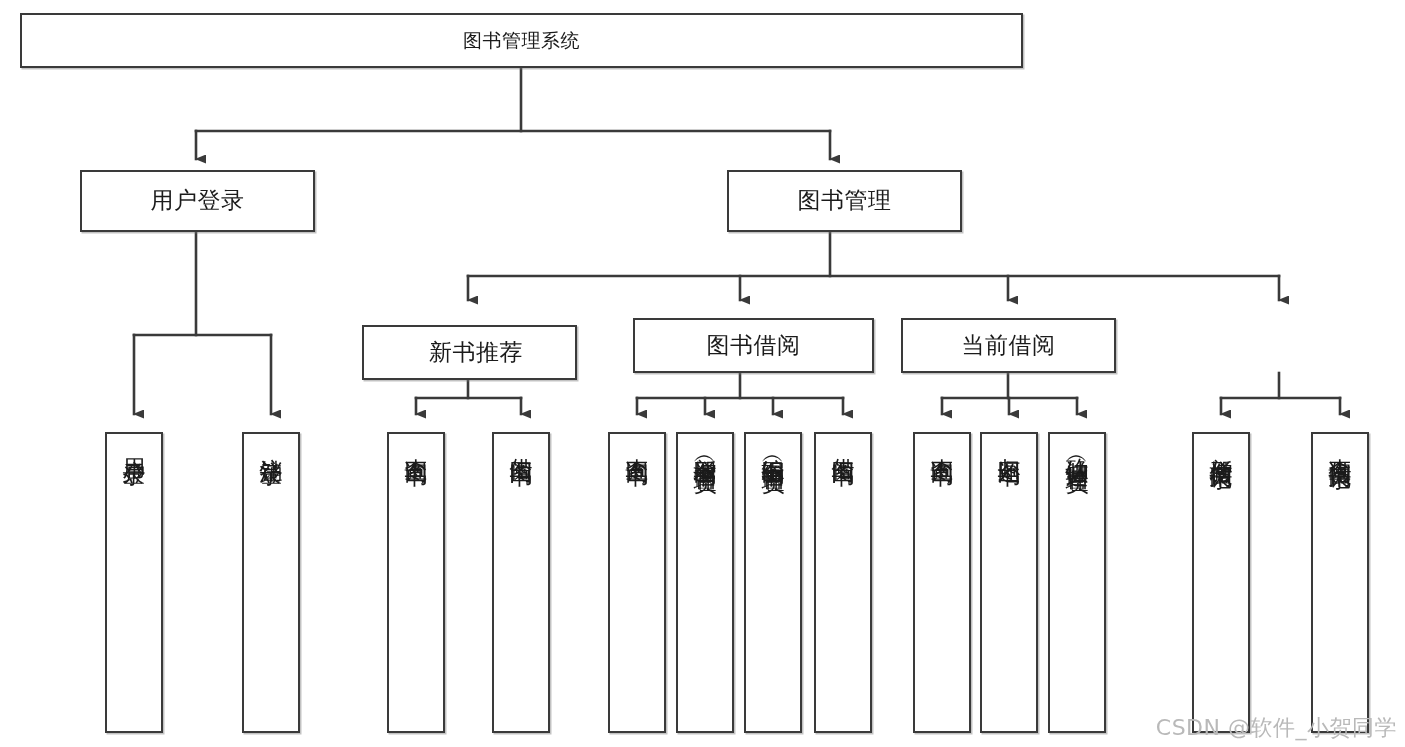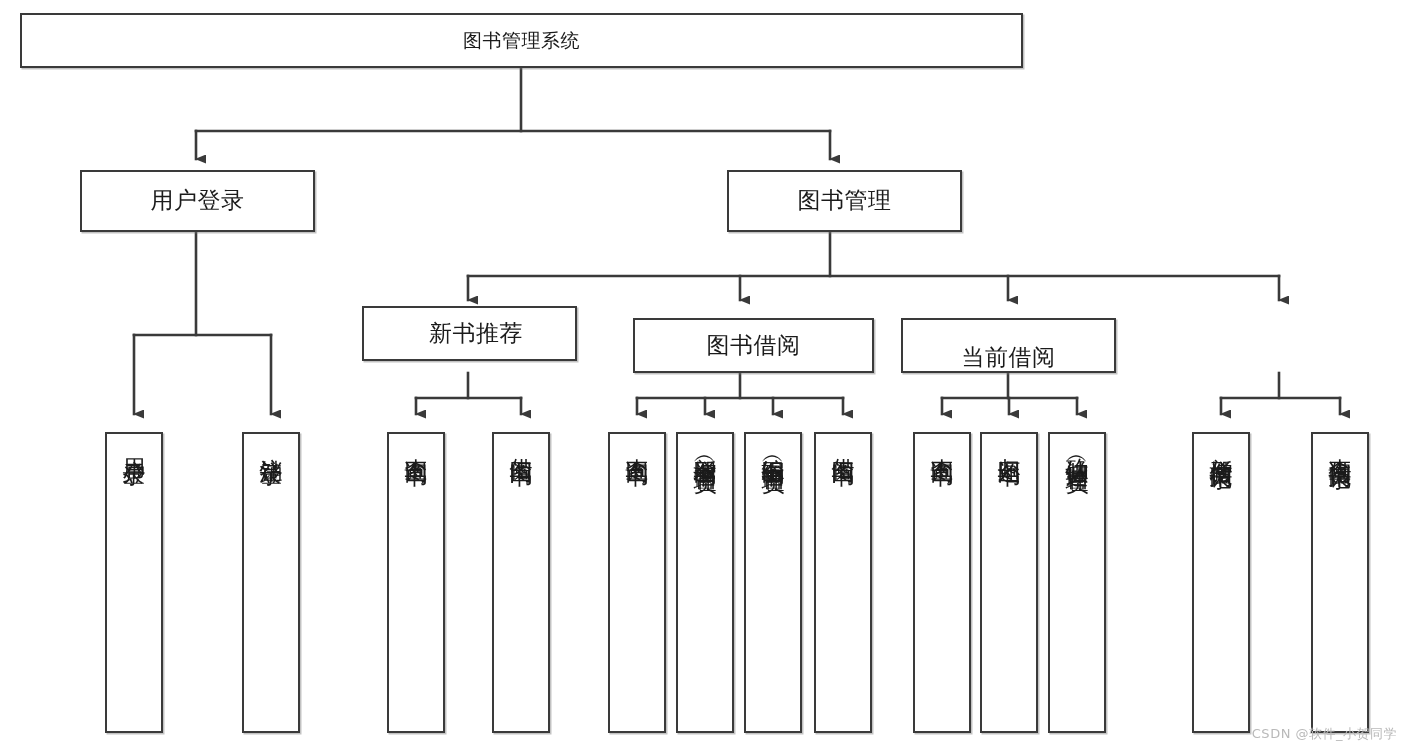--- a/index.html
+++ b/index.html
@@ -60,21 +60,21 @@
     text-orientation: upright;
     font-size: 23px;
     letter-spacing: 2px;
     line-height: 1;
     white-space: nowrap;
   }
   .watermark {
     position: absolute;
     right: 8px;
     bottom: 4px;
-    font-size: 13px;
+    font-size: 22px;
     color: #b9b9b9;
     font-family: "DejaVu Sans", "Liberation Sans", sans-serif;
     letter-spacing: 0.5px;
     user-select: none;
     white-space: nowrap;
   }
 </style>
 </head>
 <body>
 
@@ -139,29 +139,29 @@
   </div>
 
   <div class="node horizontal" style="left:80px; top:170px; width:235px; height:62px;">
     <span class="node-label">用户登录</span>
   </div>
 
   <div class="node horizontal" style="left:727px; top:170px; width:235px; height:62px;">
     <span class="node-label">图书管理</span>
   </div>
 
-  <div class="node horizontal" style="left:362px; top:306px; width:215px; height:55px;padding-left:13px;">
+  <div class="node horizontal" style="left:362px; top:325px; width:215px; height:55px;padding-left:13px;">
     <span class="node-label">新书推荐</span>
   </div>
 
   <div class="node horizontal" style="left:633px; top:318px; width:241px; height:55px;">
     <span class="node-label">图书借阅</span>
   </div>
 
-  <div class="node horizontal" style="left:901px; top:318px; width:215px; height:55px;align-items:flex-end;">
+  <div class="node horizontal" style="left:901px; top:318px; width:215px; height:55px;">
     <span class="node-label">当前借阅</span>
   </div>
 
 
   <div class="node vertical" style="left:105px; top:432px; width:58px; height:301px;">
     <span class="node-label">用户登录</span>
   </div>
 
   <div class="node vertical" style="left:242px; top:432px; width:58px; height:301px;">
     <span class="node-label">注销登录</span>

